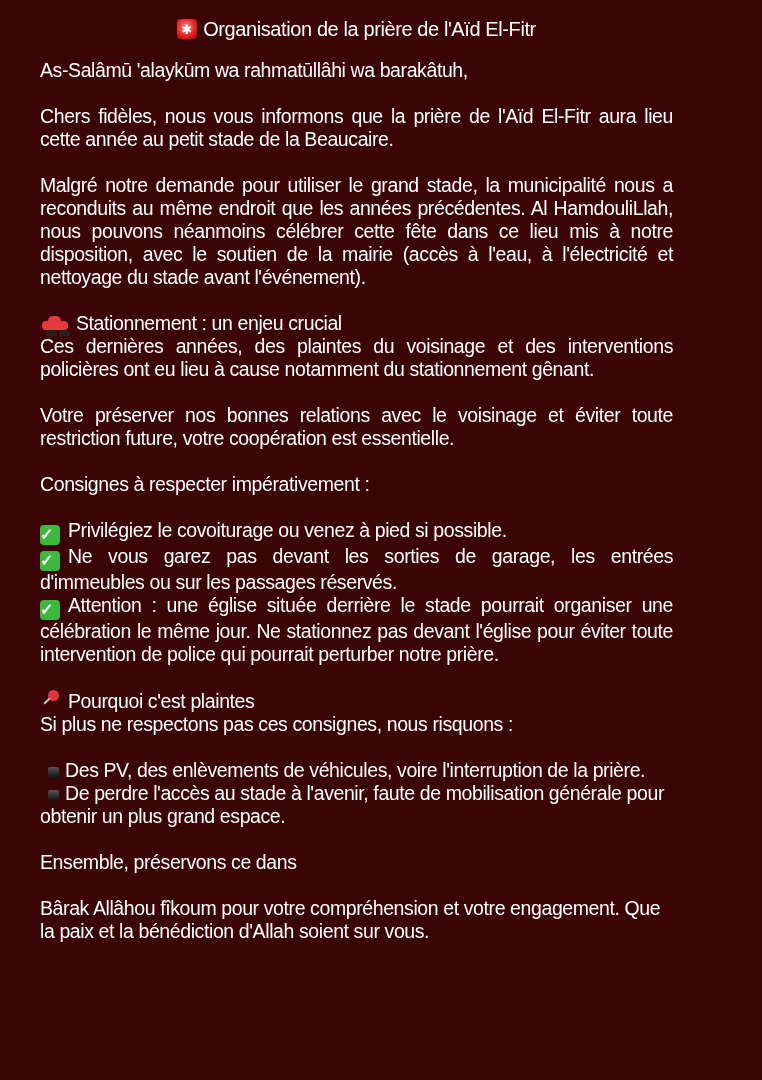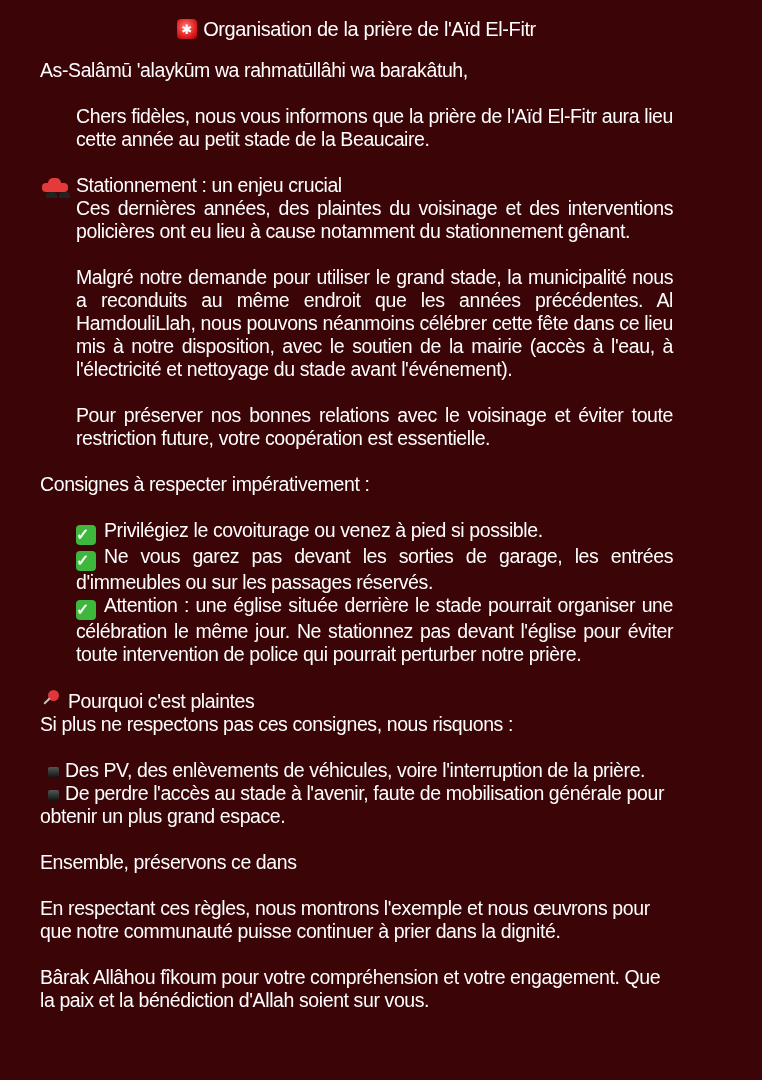--- a/index.html
+++ b/index.html
@@ -8,21 +8,21 @@
     background:#3b0407;
     color:#ffffff;
     font-family:"Liberation Sans", sans-serif;
     font-size:19.5px;
     line-height:23px;
     letter-spacing:-0.4px;
   }
   .page { padding:18px 36px 0 40px; box-sizing:border-box; width:709px; }
   .title { text-align:center; font-size:20px; margin-bottom:18px; }
   .p { margin:0 0 23px 0; }
-  .j { text-align:justify; text-align-last:left;margin-left:36px; }
+  .j { text-align:justify; text-align-last:left; }
   .line { display:block; }
   .icon { display:inline-block; vertical-align:-3px; margin-right:6px; }
   .siren { width:20px; height:20px; background:radial-gradient(circle at 45% 40%, #ff8080, #e02020 60%, #a00000); border-radius:4px; position:relative; }
   .siren::after { content:"✱"; color:#fff; font-size:13px; position:absolute; left:4px; top:-1px; }
   .car { width:30px; height:18px; position:relative; }
   .car::before { content:""; position:absolute; left:2px; top:6px; width:26px; height:9px; background:#e53a3a; border-radius:4px; }
   .car::after { content:""; position:absolute; left:8px; top:1px; width:13px; height:8px; background:#e53a3a; border-radius:5px 5px 0 0; box-shadow: -3px 13px 0 -1px #222, 10px 13px 0 -1px #222; }
   .check { width:20px; height:20px; background:#3db83d; border-radius:4px; color:#fff; font-size:16px; line-height:20px; text-align:center; font-weight:bold; margin-right:8px; }
   .pin { width:22px; height:22px; position:relative; }
   .pin::before { content:""; position:absolute; left:8px; top:1px; width:11px; height:11px; background:#e0353a; border-radius:50%; }
@@ -32,42 +32,41 @@
 </head>
 <body>
 
 <div class="page">
   <div class="title">
     <span class="icon siren"></span><span>Organisation de la prière de l'Aïd El-Fitr</span>
   </div>
 
   <div class="p">As-Salâmū 'alaykūm wa rahmatūllâhi wa barakâtuh,</div>
   <div class="p j">Chers fidèles, nous vous informons que la prière de l'Aïd El-Fitr aura lieu cette année au petit stade de la Beaucaire.</div>
+  <div class="p j">Malgré notre demande pour utiliser le grand stade, la municipalité nous a reconduits au même endroit que les années précédentes. Al HamdouliLlah, nous pouvons néanmoins célébrer cette fête dans ce lieu mis à notre disposition, avec le soutien de la mairie (accès à l'eau, à l'électricité et nettoyage du stade avant l'événement).</div>
+
   <div class="p">
     <span class="line"><span class="icon car"></span><span>Stationnement : un enjeu crucial</span></span>
     <span class="line j">Ces dernières années, des plaintes du voisinage et des interventions policières ont eu lieu à cause notamment du stationnement gênant.</span>
   </div>
 
-  <div class="p j">Malgré notre demande pour utiliser le grand stade, la municipalité nous a reconduits au même endroit que les années précédentes. Al HamdouliLlah, nous pouvons néanmoins célébrer cette fête dans ce lieu mis à notre disposition, avec le soutien de la mairie (accès à l'eau, à l'électricité et nettoyage du stade avant l'événement).</div>
-
-  <div class="p j">Pour préserver nos bonnes relations avec le voisinage et éviter toute restriction future, votre coopération est essentielle.</div>
+  <div class="p j">Votre préserver nos bonnes relations avec le voisinage et éviter toute restriction future, votre coopération est essentielle.</div>
   <div class="p">Consignes à respecter impérativement :</div>
 
   <div class="p">
     <span class="line j"><span class="icon check">✓</span><span>Privilégiez le covoiturage ou venez à pied si possible.</span></span>
     <span class="line j"><span class="icon check">✓</span><span>Ne vous garez pas devant les sorties de garage, les entrées d'immeubles ou sur les passages réservés.</span></span>
     <span class="line j"><span class="icon check">✓</span><span>Attention : une église située derrière le stade pourrait organiser une célébration le même jour. Ne stationnez pas devant l'église pour éviter toute intervention de police qui pourrait perturber notre prière.</span></span>
   </div>
 
   <div class="p">
     <span class="line"><span class="icon pin"></span><span>Pourquoi c'est plaintes</span></span>
     <span class="line">Si plus ne respectons pas ces consignes, nous risquons :</span>
   </div>
 
   <div class="p">
     <span class="line"><span class="icon square"></span><span>Des PV, des enlèvements de véhicules, voire l'interruption de la prière.</span></span>
     <span class="line"><span class="icon square"></span><span>De perdre l'accès au stade à l'avenir, faute de mobilisation générale pour obtenir un plus grand espace.</span></span>
   </div>
 
   <div class="p">Ensemble, préservons ce dans</div>
-  <div class="p">En respectant ces règles, nous montrons l'exemple et nous œuvrons pour que notre communauté puisse continuer à prier dans la dignité.</div>
   <div class="p">Bârak Allâhou fîkoum pour votre compréhension et votre engagement. Que la paix et la bénédiction d'Allah soient sur vous.</div>
 </div>
 
 </body></html>

